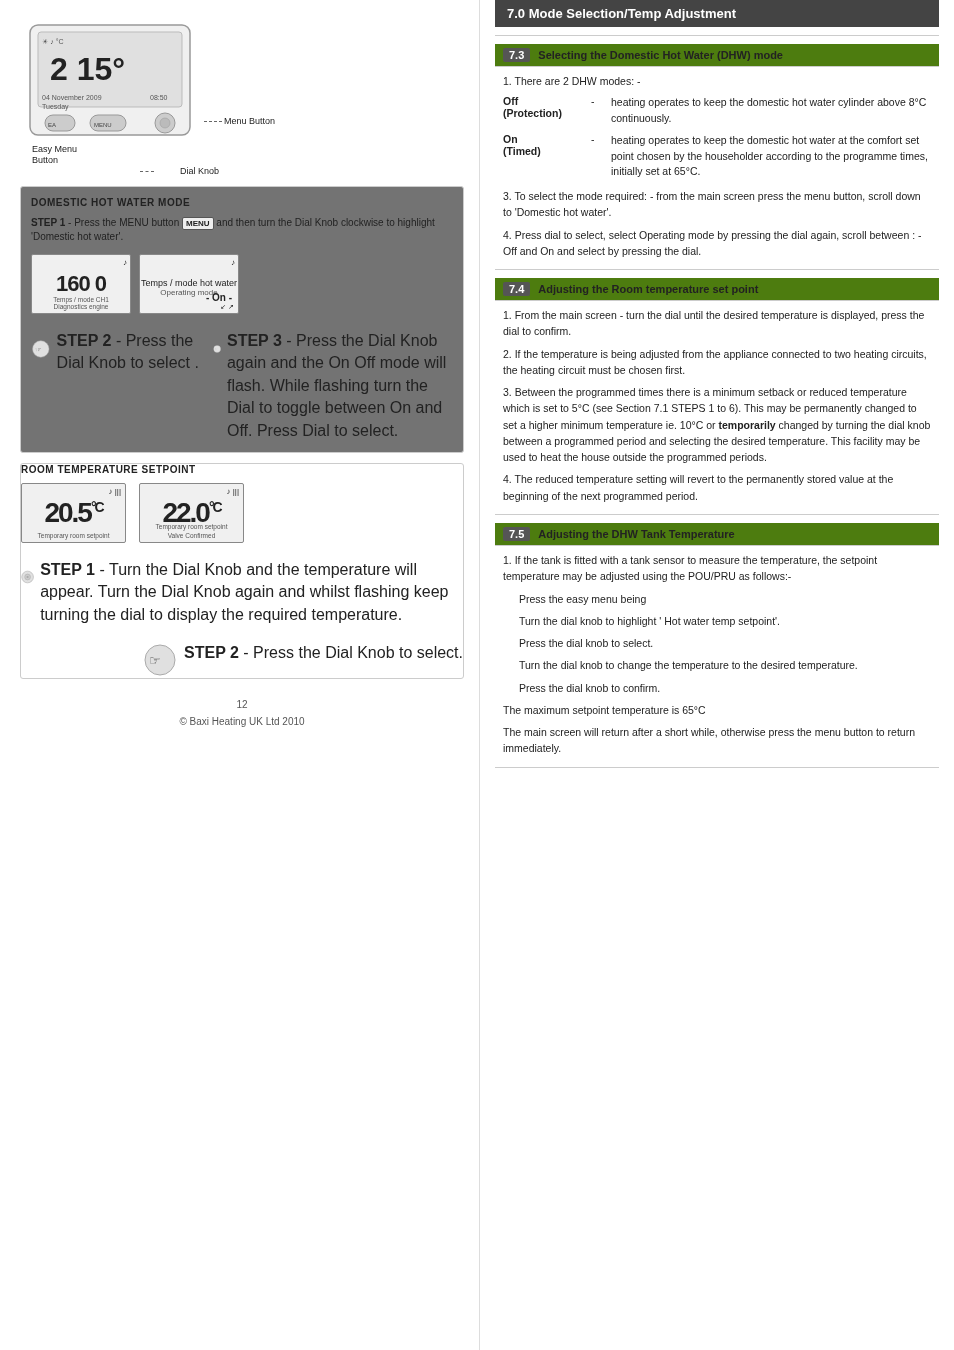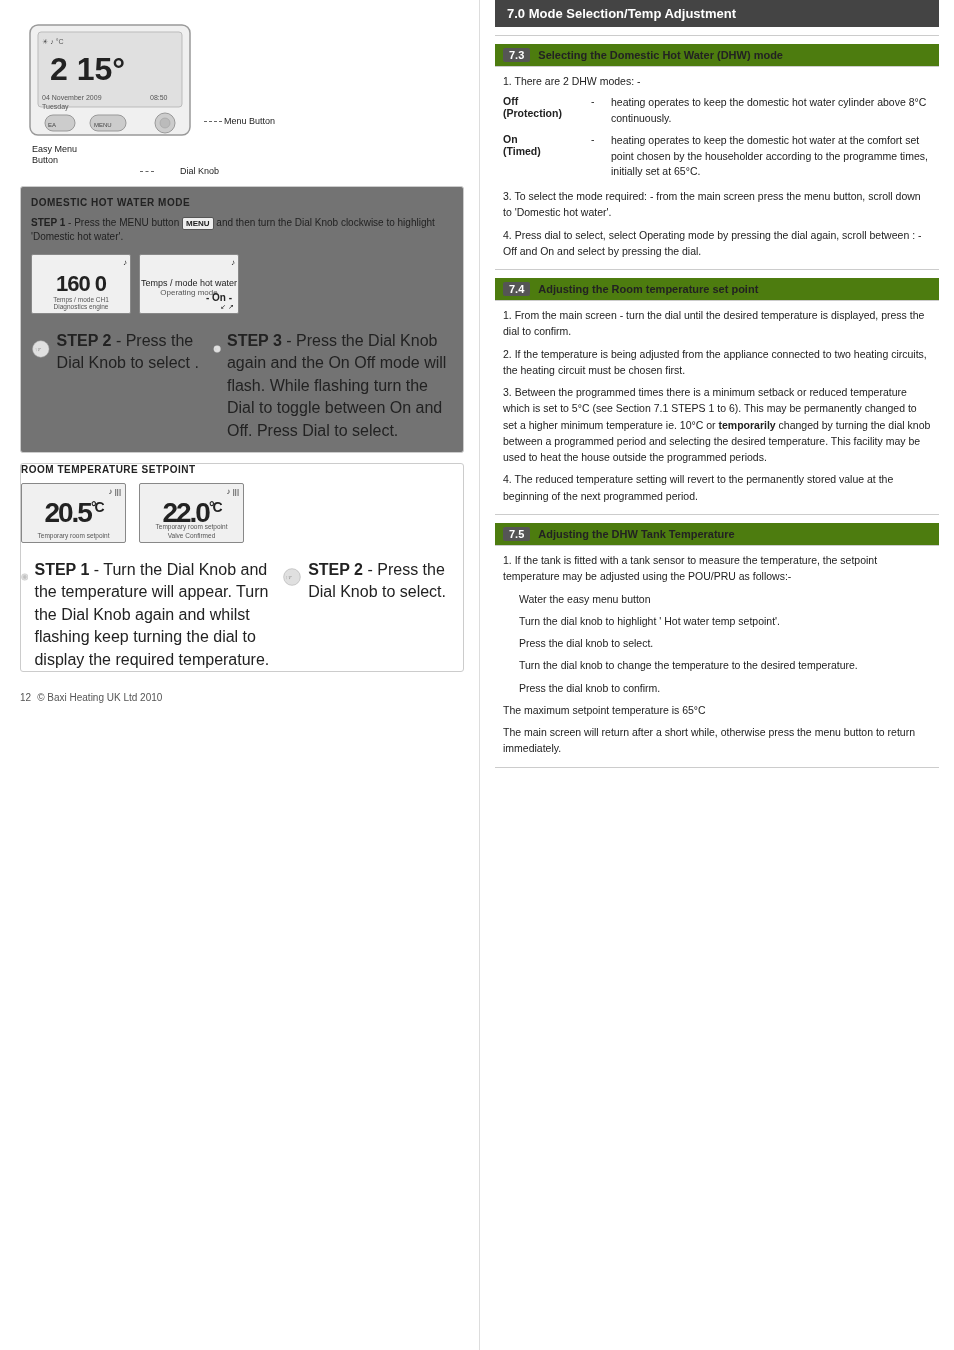--- a/index.html
+++ b/index.html
@@ -165,32 +165,34 @@
       font-size: 6.5px;
       color: #555;
       position: absolute;
       bottom: 3px;
       text-align: center;
       left: 0; right: 0;
     }
     .rts-steps-row {
       display: flex;
       gap: 8px;
-      align-items: flex-start;
+      align-items: flex-end;
+      flex-direction: column;
     }
 
     
     .page-footer {
       margin-top: auto;
       padding-top: 20px;
       font-size: 10px;
       color: #555;
       display: flex;
       align-items: center;
       gap: 6px;
+      flex-direction: column;
     }
 
     
     .section-header {
       background: #444;
       color: #fff;
       font-size: 13px;
       font-weight: bold;
       padding: 6px 12px;
       margin-bottom: 0;
@@ -511,21 +513,21 @@
 
     <hr class="divider">
 
     <div class="subsection">
       <div class="subsection-title-row">
         <span class="subsection-num">7.5</span>
         <span class="subsection-title">Adjusting the DHW  Tank Temperature</span>
       </div>
 
       <div class="body-text">1. If the tank is fitted with a tank sensor to measure the temperature, the setpoint temperature may be adjusted using the POU/PRU as follows:-</div>
-      <div class="body-text indent">Water the easy menu button</div>
+      <div class="body-text indent">Press the easy menu being</div>
       <div class="body-text indent">Turn the dial knob to highlight ' Hot water temp setpoint'.</div>
       <div class="body-text indent">Press the dial knob to select.</div>
       <div class="body-text indent">Turn the dial knob to change the temperature to the desired temperature.</div>
       <div class="body-text indent">Press the dial knob to confirm.</div>
       <div class="body-text">The maximum setpoint temperature is 65°C</div>
       <div class="body-text">The main screen will return after a short while, otherwise press the menu button to return immediately.</div>
     </div>
 
     <hr class="divider">
 

